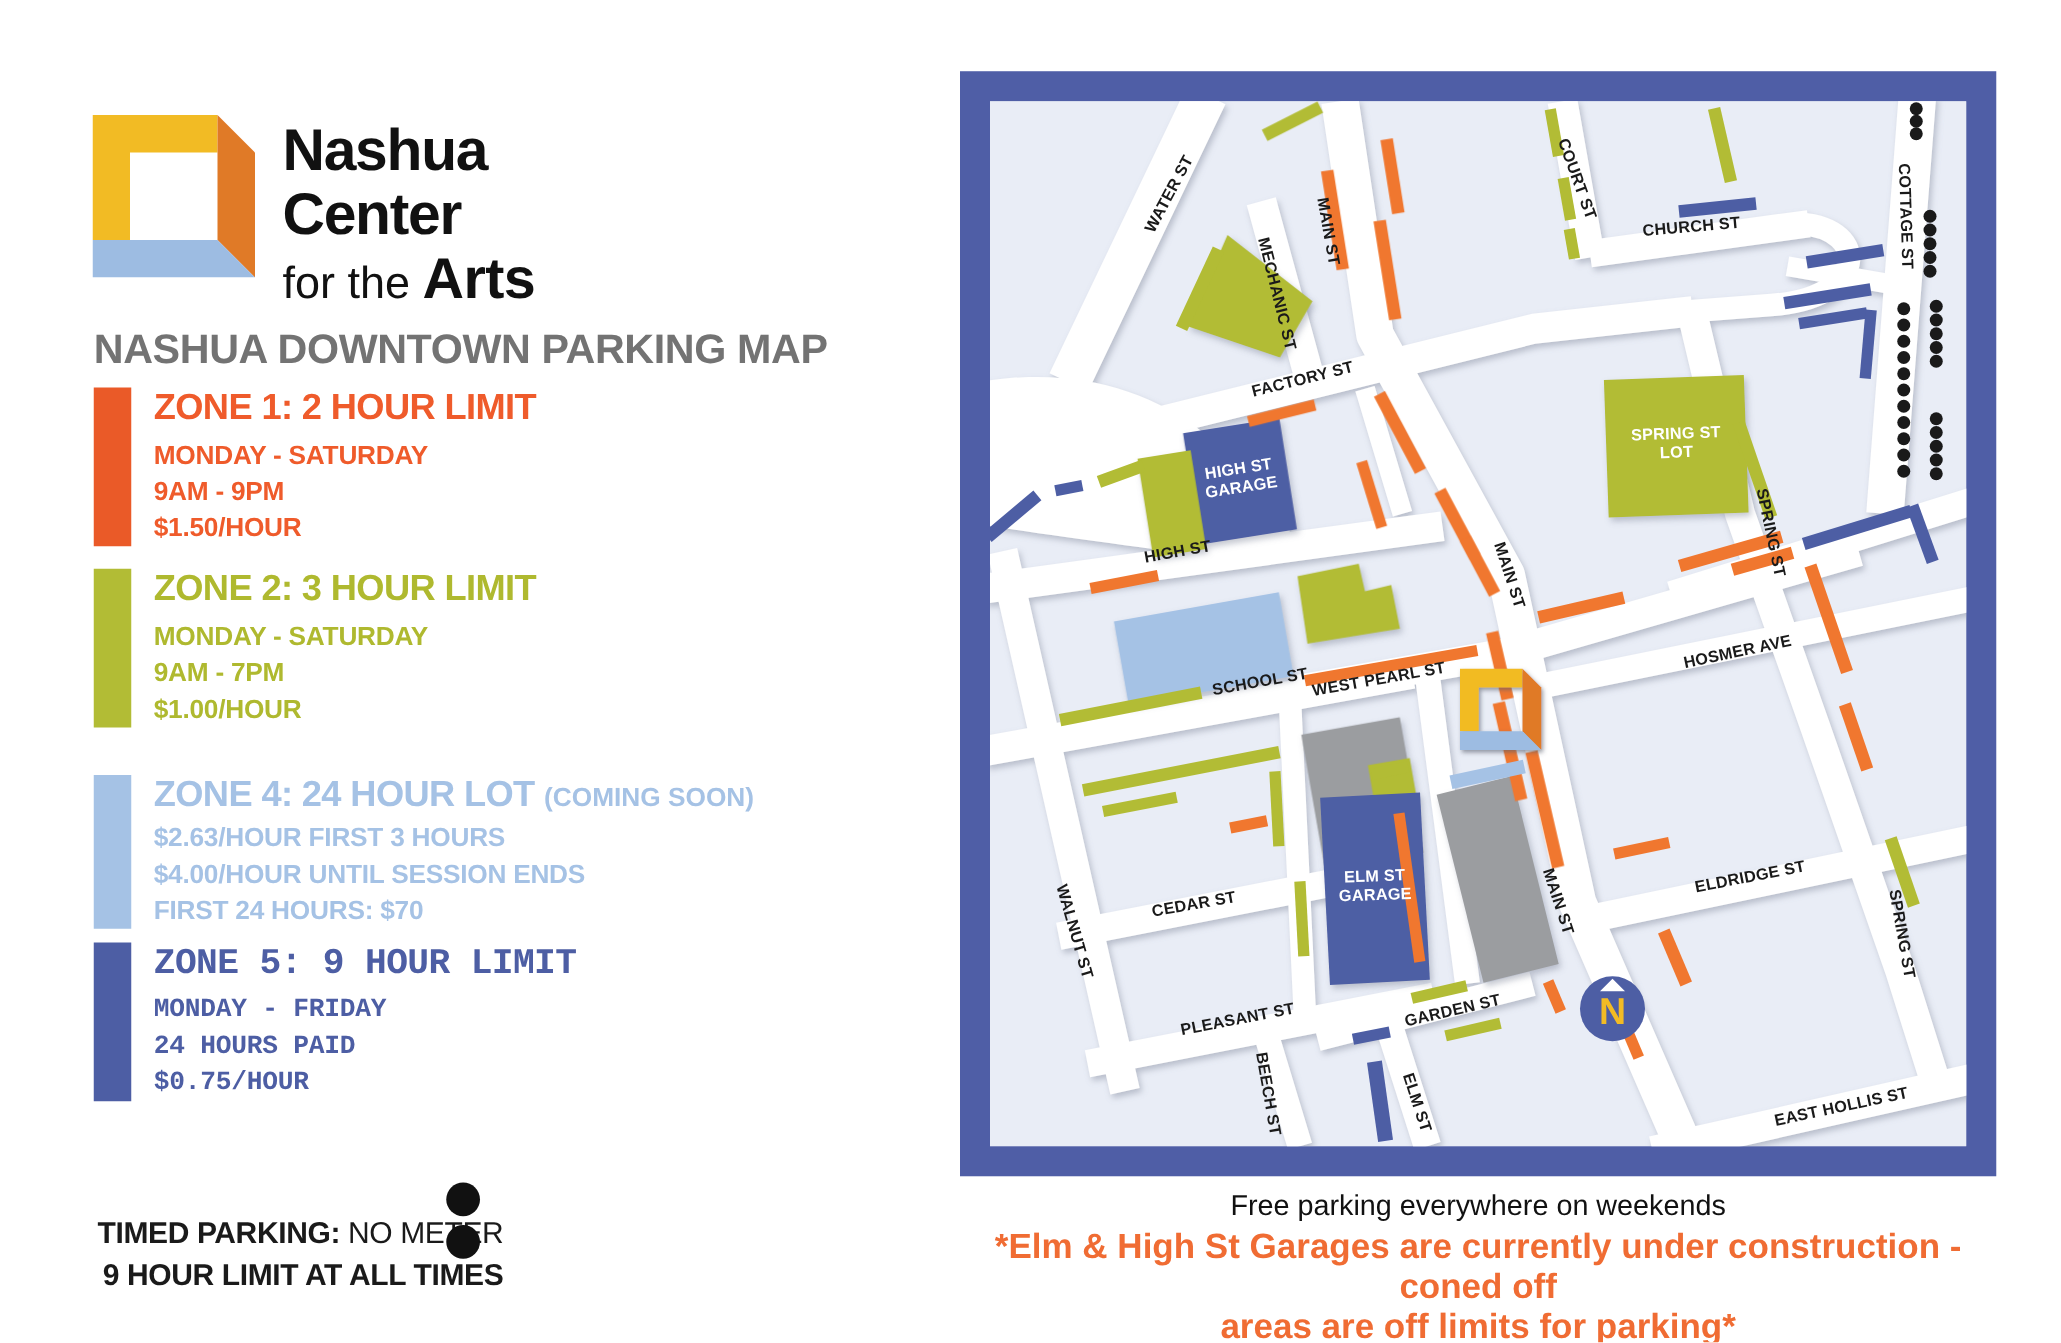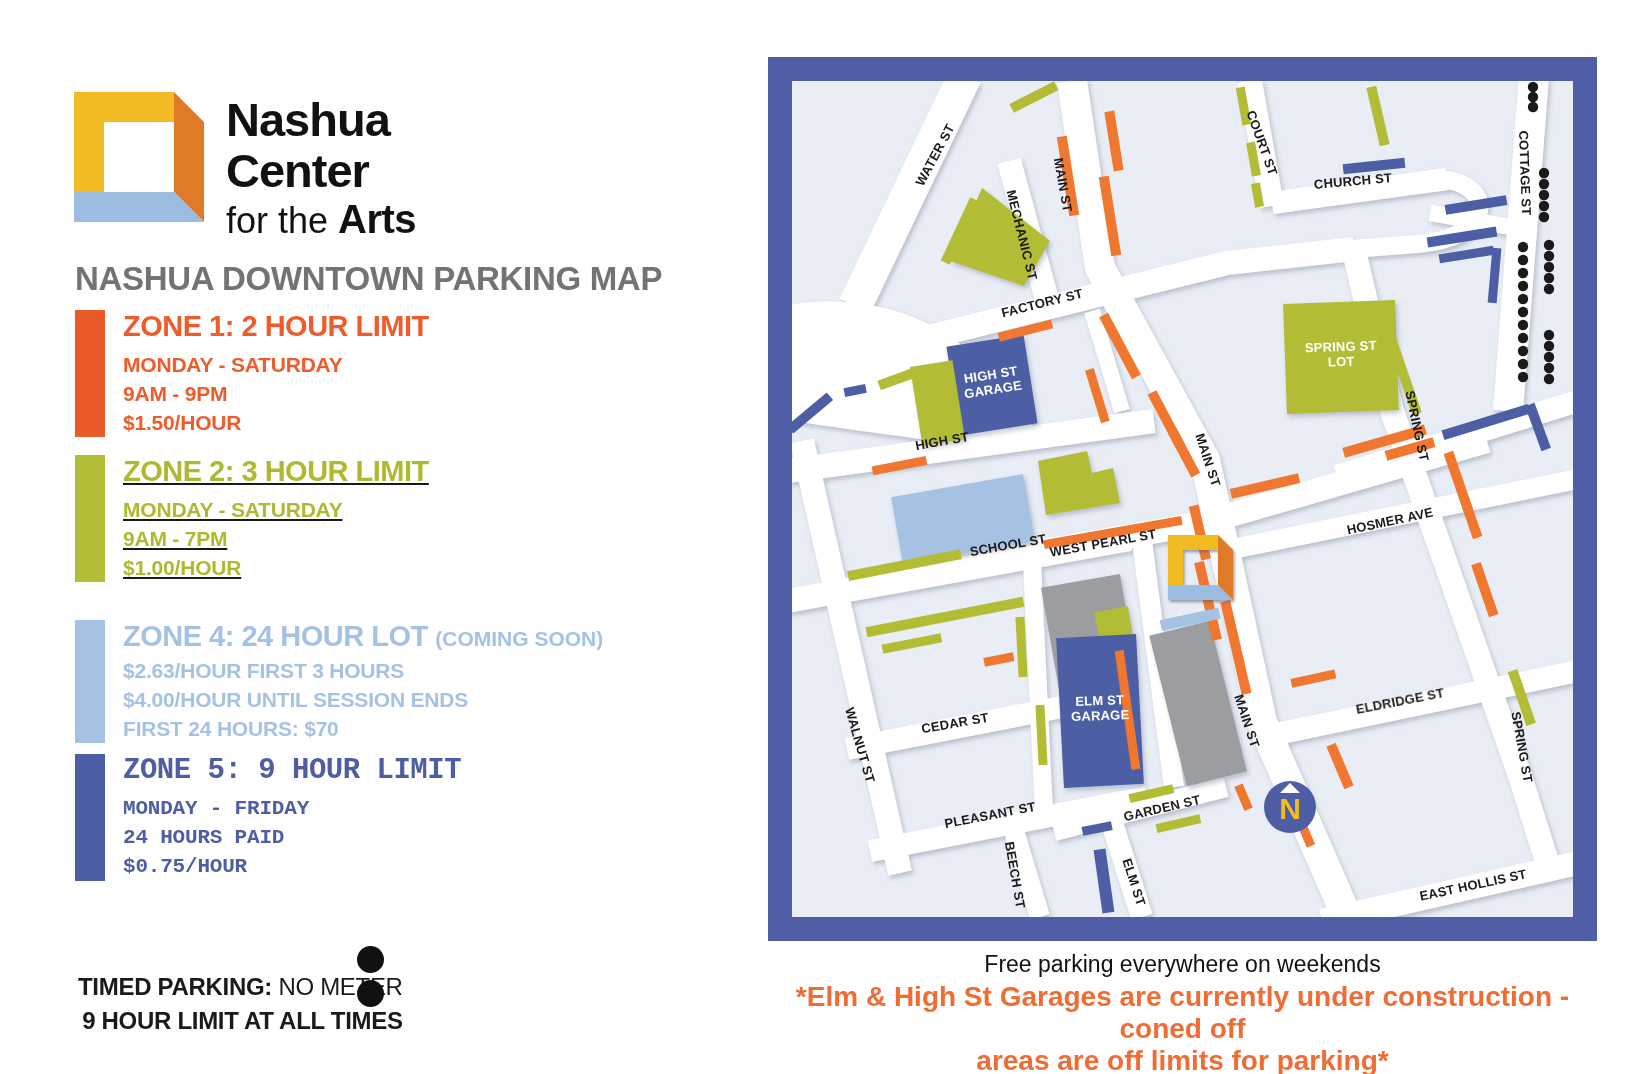--- a/index.html
+++ b/index.html
@@ -4,36 +4,36 @@
 <style>
   html,body{margin:0;padding:0;background:#fff;}
   .page{position:relative;width:1649px;height:1074px;background:#ffffff;overflow:hidden;
         font-family:"Liberation Sans", sans-serif;color:#1a1a1a;}
 
   
   .brand-logo{position:absolute;left:74px;top:92px;}
   .brand-text{position:absolute;left:226px;top:94px;line-height:1;}
   .brand-line{font-size:47px;font-weight:800;letter-spacing:-1px;line-height:51px;color:#111;}
   .brand-line3{margin-top:3px;font-size:36px;font-weight:400;color:#111;}
-  .brand-line3 .arts{font-size:40px;font-weight:800;letter-spacing:-0.5px;}
+  .brand-line3 .arts{font-size:46px;font-weight:800;letter-spacing:-0.5px;}
 
   .page-title{position:absolute;left:75px;top:260px;font-size:33px;font-weight:800;
               letter-spacing:-0.3px;color:#737373;white-space:nowrap;}
 
   .zone{position:absolute;left:75px;display:flex;}
   .zone-bar{width:30px;margin-right:18px;flex:0 0 30px;}
   .zone-heading{font-size:29px;font-weight:800;letter-spacing:-0.5px;white-space:nowrap;}
   .zone-heading .zh-rest{font-weight:600;}
   .zone-heading .zh-note{font-size:21px;font-weight:600;letter-spacing:0;}
   .zone-details{margin-top:7px;font-size:21px;font-weight:700;line-height:29px;letter-spacing:-0.2px;}
   .c-z1{color:#EF5B2B;} .bg-z1{background:#EA5A28;}
   .c-z2{color:#AFB92F;} .bg-z2{background:#B2BC35;}
   .c-z4{color:#A5C2E5;} .bg-z4{background:#A5C2E5;}
   .c-z5{color:#4D5EA4;} .bg-z5{background:#4D5EA4;}
-  .z1{top:310px;} .z2{top:455px;text-decoration:underline;} .z4{top:620px;} .z5{top:754px;font-family:Liberation Mono, monospace;}
+  .z1{top:310px;} .z2{top:455px;} .z4{top:620px;} .z5{top:754px;font-family:Liberation Mono, monospace;}
 
   .timed{position:absolute;left:78px;top:946px;}
   .timed-row{display:flex;align-items:flex-end;height:34px;flex-direction:column;}
   .timed-dot{width:27px;height:27px;border-radius:50%;background:#111;margin-right:19px;flex:0 0 27px;}
   .timed-text{font-size:24px;font-weight:400;letter-spacing:-0.3px;white-space:nowrap;}
   .timed-text b{font-weight:800;}
   .timed-text.allbold{font-weight:800;}
 
   
   .map{position:absolute;left:768px;top:57px;width:781px;height:836px;

